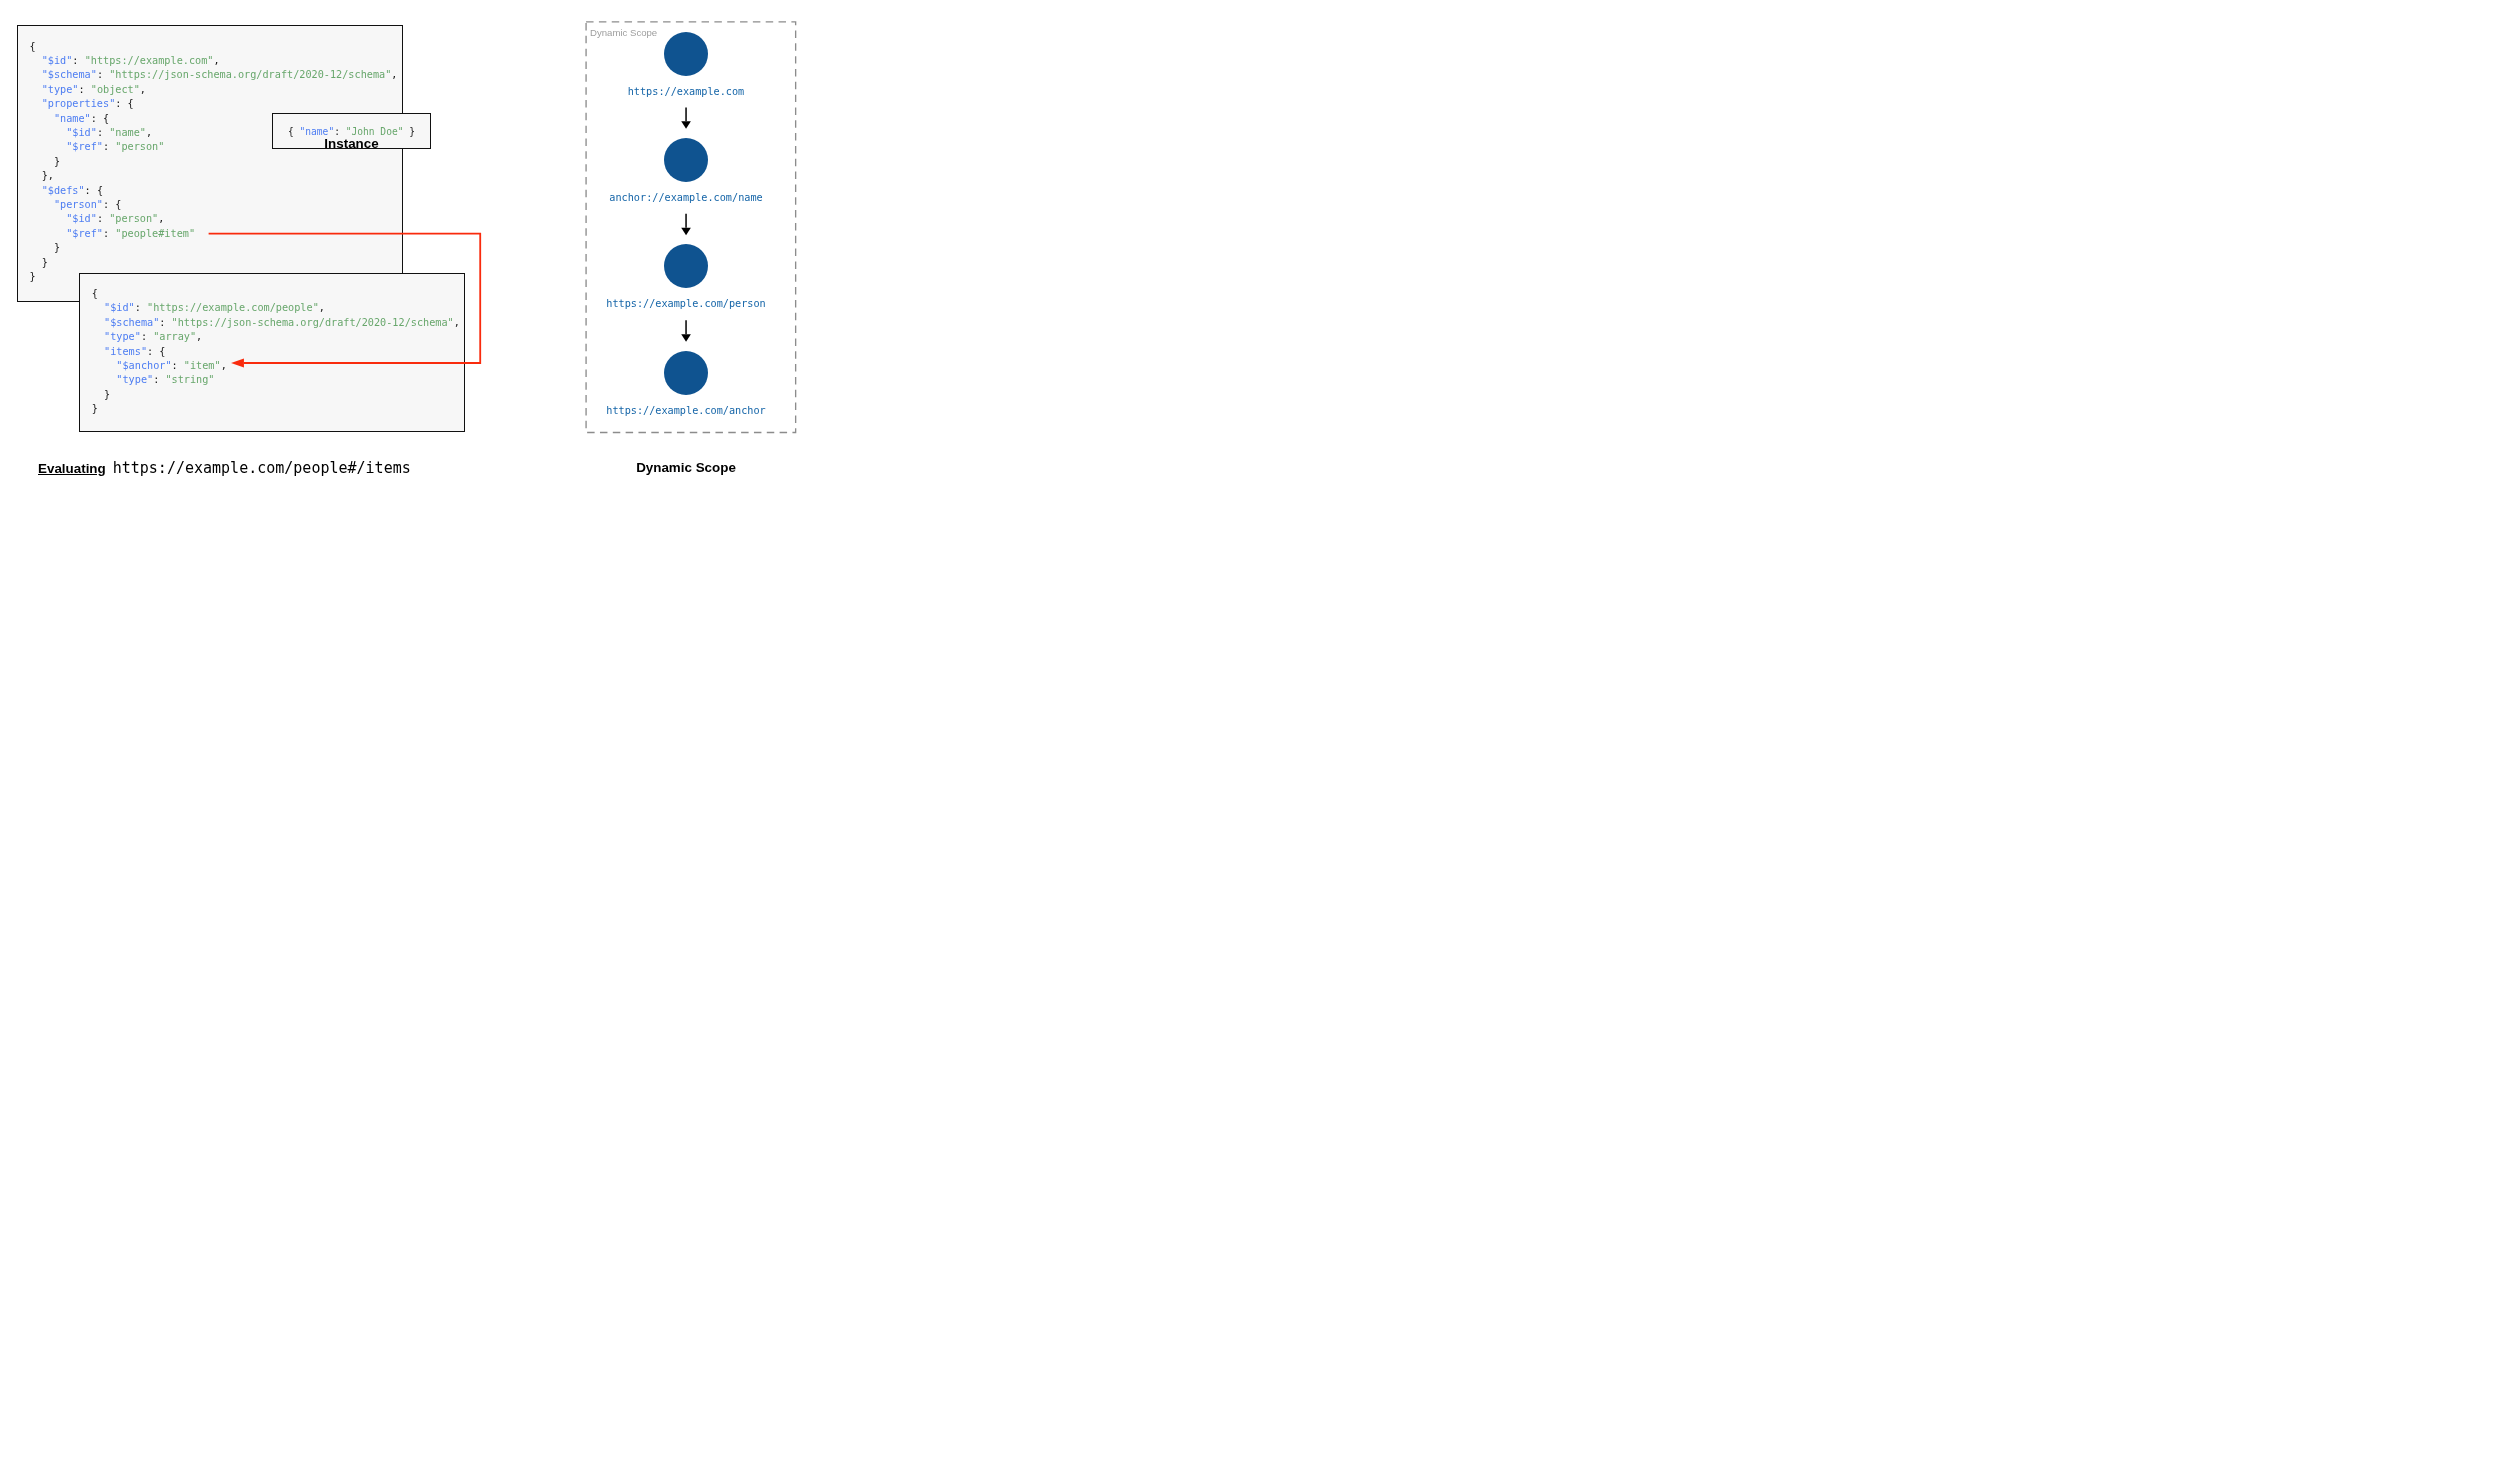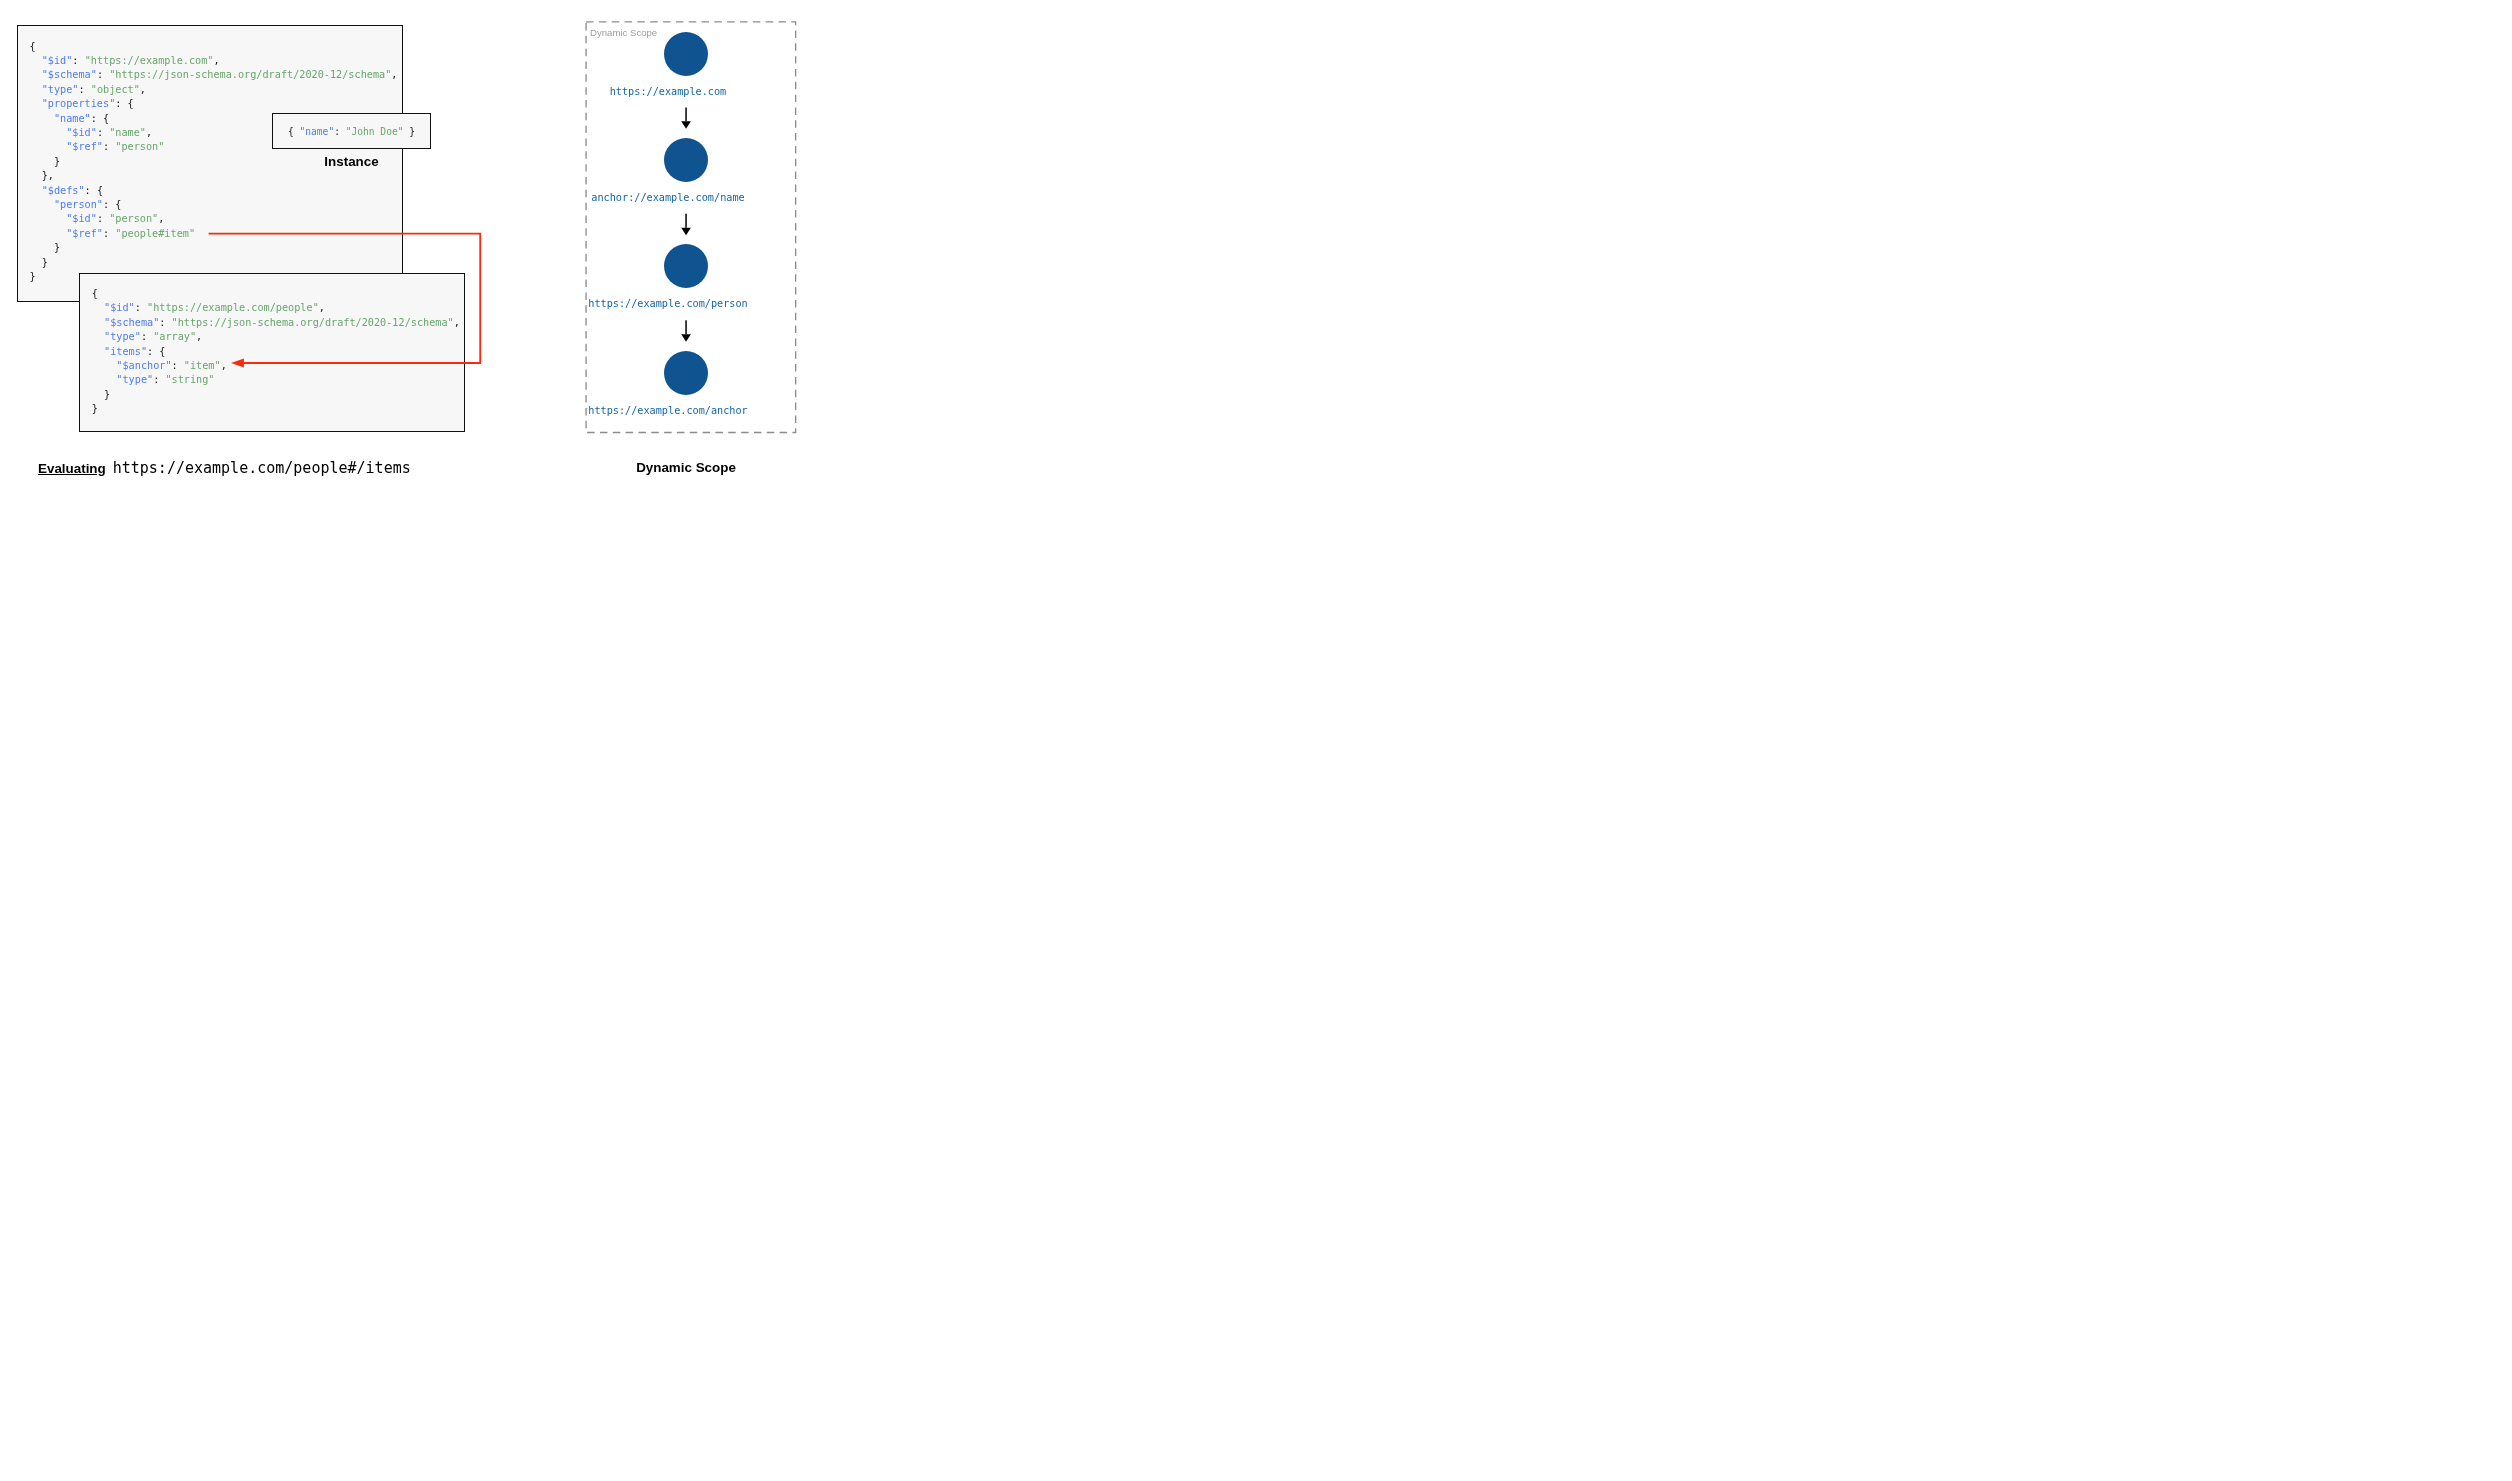--- a/index.html
+++ b/index.html
@@ -27,35 +27,35 @@
 
   .instance-box {
     left:272px; top:113px; width:159px; height:36px; z-index:5;
     display:flex; align-items:center; justify-content:center;
   }
   .instance-box code {
     font-family:"DejaVu Sans Mono", monospace; font-size:9.6px; color:var(--punct);
     white-space:pre;
   }
   .instance-caption {
-    position:absolute; left:272px; top:154px; width:159px; z-index:5;
+    position:absolute; left:272px; top:136px; width:159px; z-index:5;
     text-align:center; font-weight:bold; font-size:13.4px; color:#000;
   }
 
   .scope-panel-label {
     position:absolute; left:590px; top:27px; z-index:5;
     font-size:9.6px; color:var(--graylabel);
   }
   .scope-circle {
     position:absolute; left:664px; width:44px; height:44px; z-index:4;
     border-radius:50%; background:var(--circle);
   }
   .c1 { top:32px; } .c2 { top:138px; } .c3 { top:244px; } .c4 { top:351px; }
   .scope-url {
-    position:absolute; left:556px; width:224px; z-index:4; text-align:center;
+    position:absolute; left:574px; width:224px; z-index:4; text-align:center;
     font-family:"DejaVu Sans Mono", monospace; font-size:10.2px; color:var(--url);
     white-space:nowrap;
   }
   .u1 { top:86px; } .u2 { top:192px; } .u3 { top:298px; } .u4 { top:405px; }
 
   .overlay { position:absolute; left:0; top:0; z-index:10; pointer-events:none; }
 
   .eval-caption {
     position:absolute; left:38px; top:459px; z-index:5;
     display:flex; align-items:baseline; gap:7px; white-space:nowrap;

